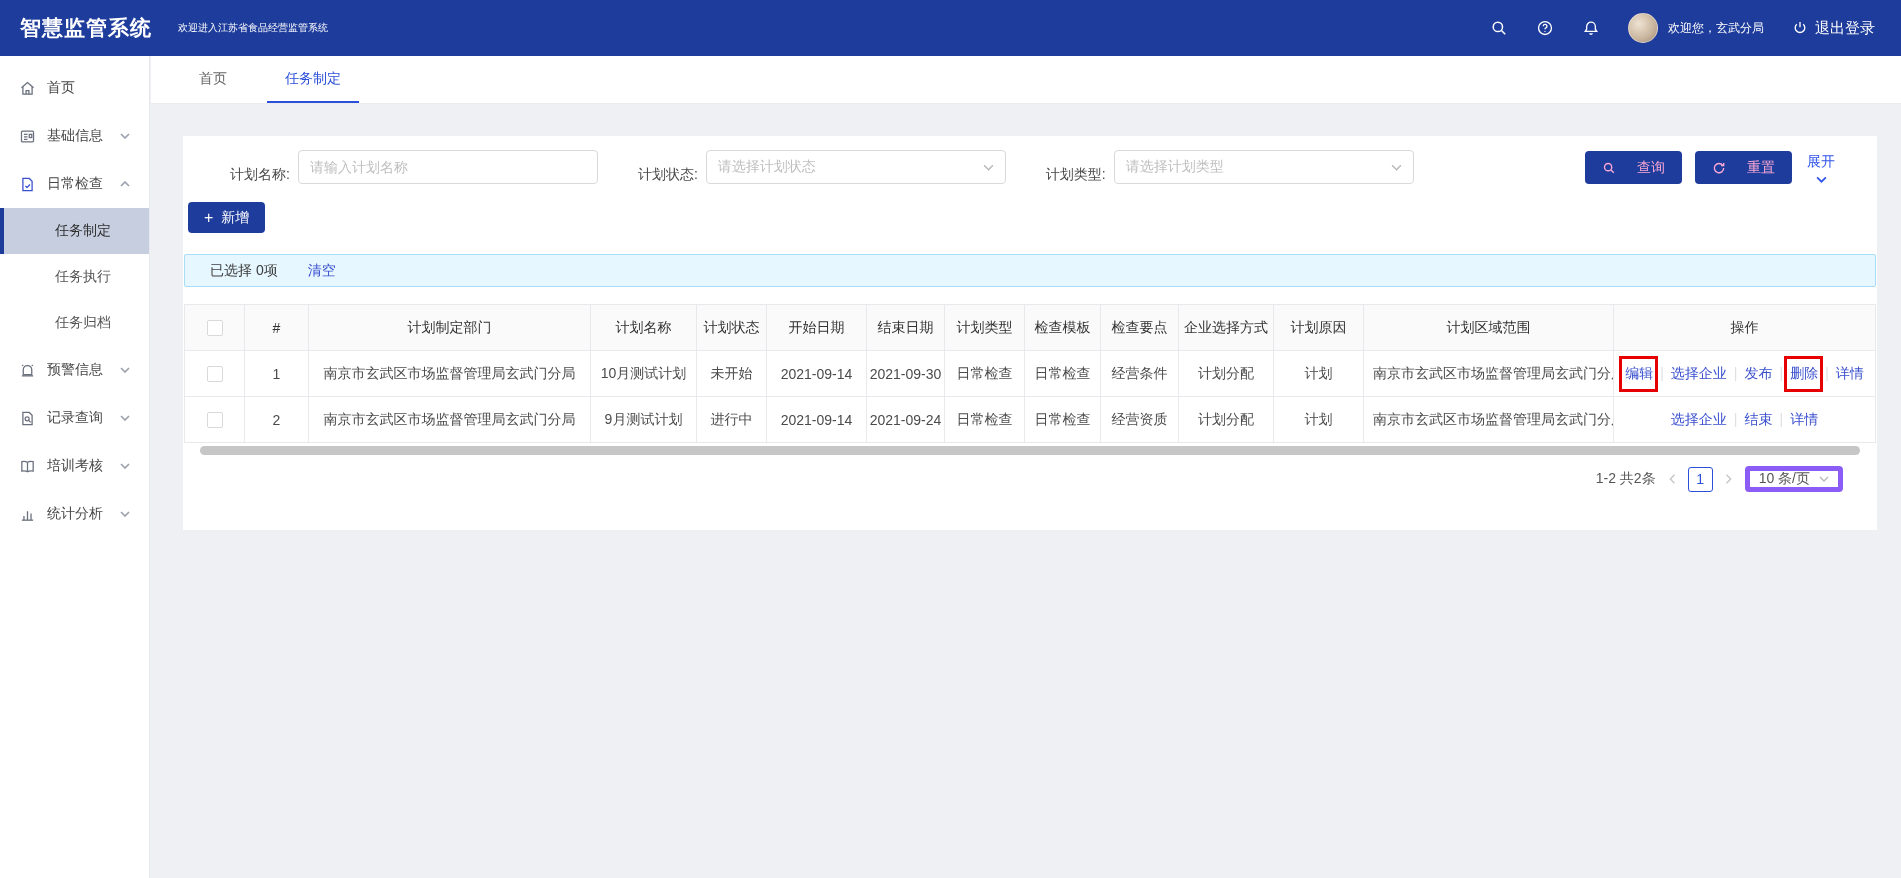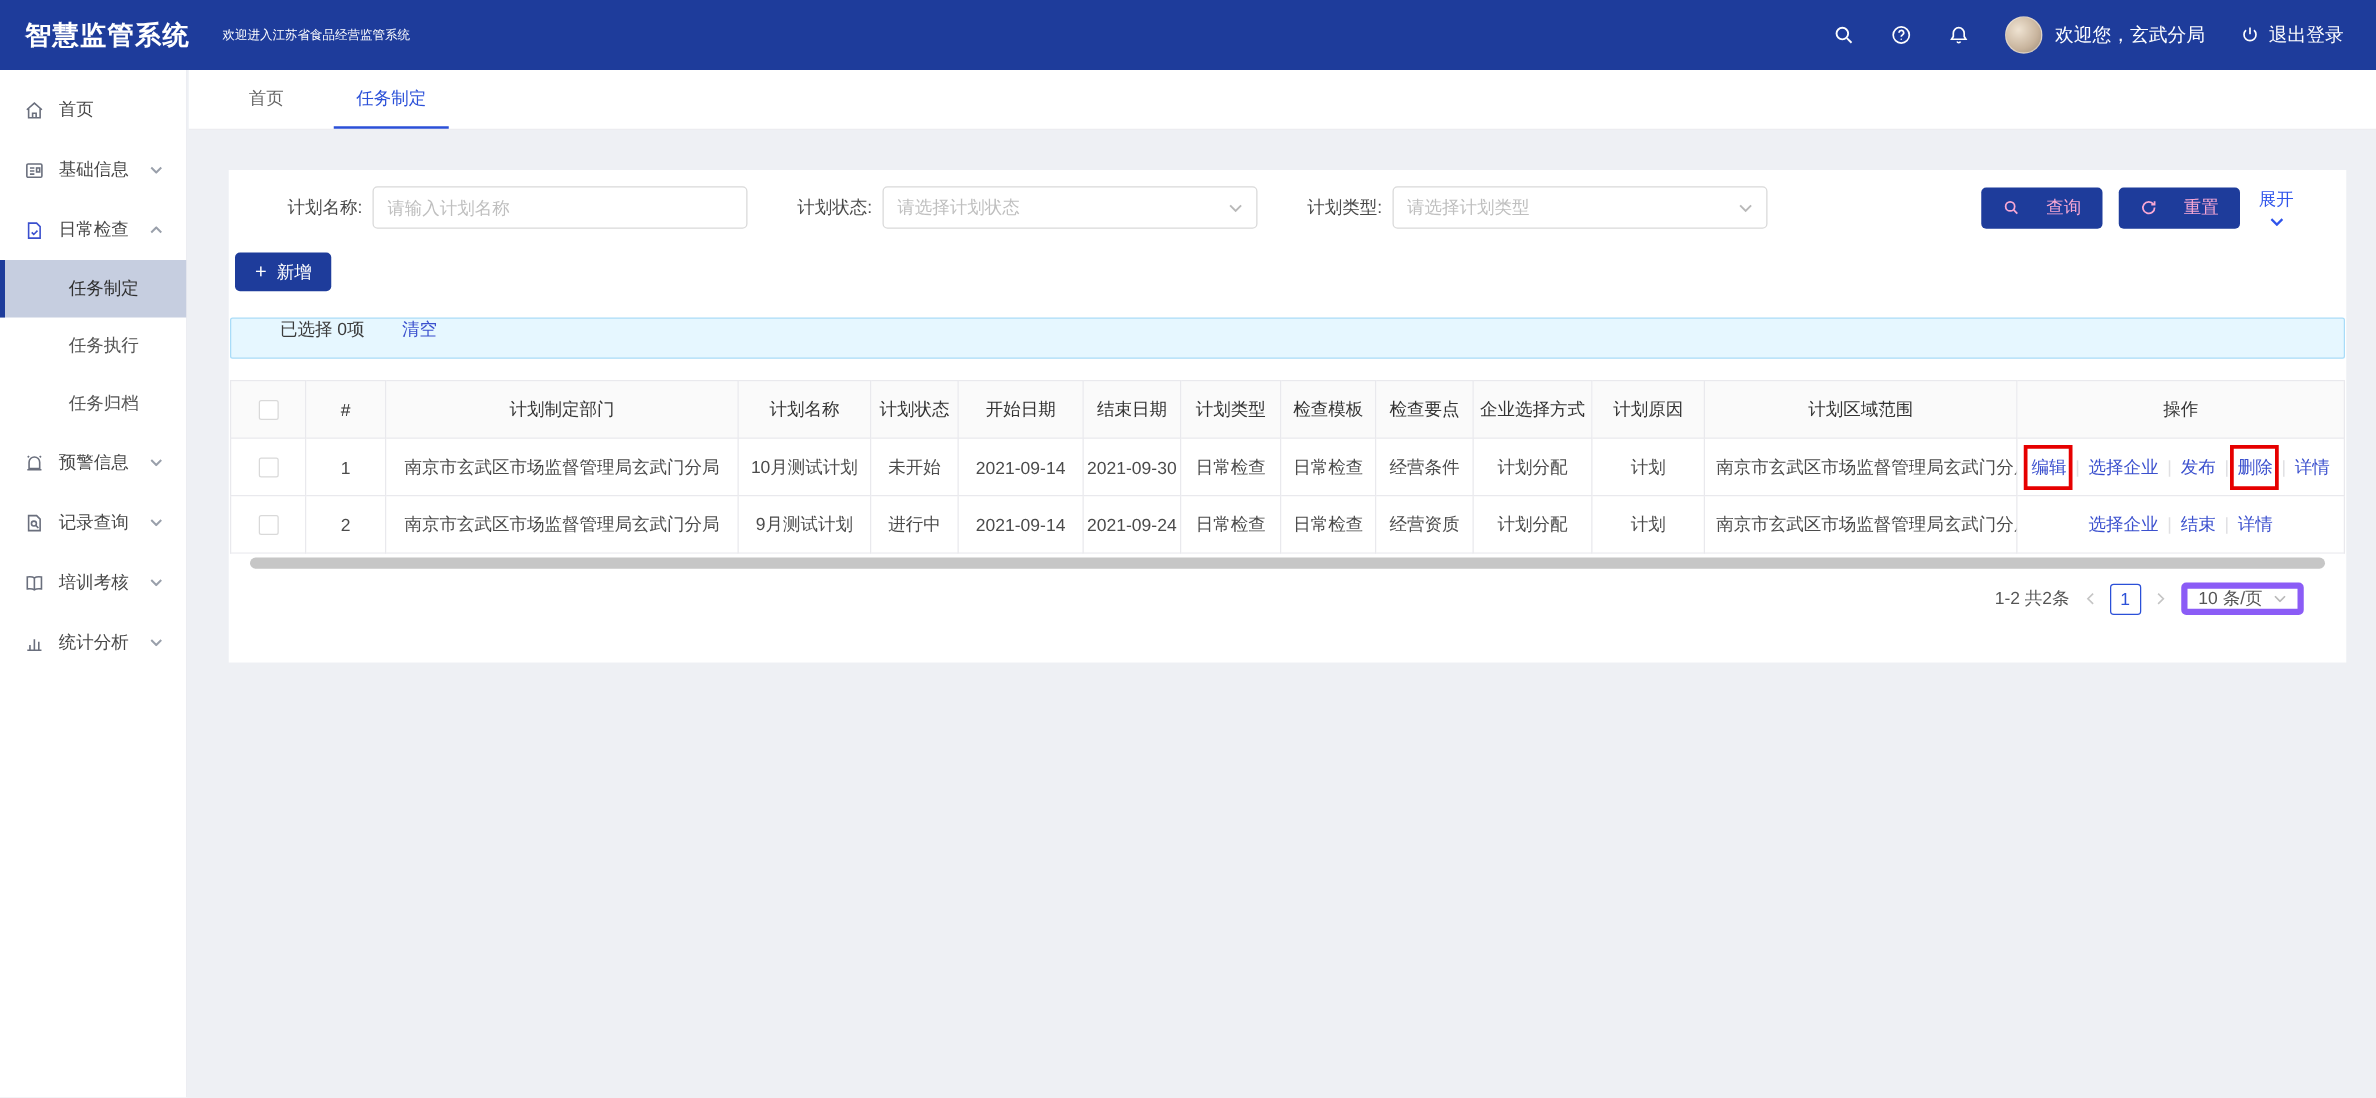--- a/index.html
+++ b/index.html
@@ -23,21 +23,21 @@
   .logo { font-size:21px; font-weight:bold; padding:0 26px 0 20px; letter-spacing:1px; }
   .welcome { font-size:10px; }
   .header-right { margin-left:auto; display:flex; align-items:center; gap:28px; padding-right:26px; }
   .hicon { width:18px; height:18px; color:#fff; cursor:pointer; }
   .avatar-wrap { display:flex; align-items:center; gap:10px; }
   .avatar {
     width:30px; height:30px; border-radius:50%;
     background:radial-gradient(circle at 35% 35%, #efe3d2, #c8b49d 60%, #9b8874);
     border:1px solid rgba(255,255,255,.4);
   }
-  .greeting { font-size:15px; }
+  .greeting { font-size:12px; }
   .logout { display:flex; align-items:center; gap:7px; font-size:15px; cursor:pointer; }
 
   
   .sidebar {
     position:absolute; top:56px; left:0; width:150px; height:822px;
     background:#fff; border-right:1px solid #e6e8ee; padding-top:8px;
   }
   .side-item {
     height:48px; display:flex; align-items:center;
     padding-left:19px; color:#474747; cursor:pointer;
@@ -68,21 +68,21 @@
 
   
   .card {
     position:absolute; top:136px; left:183px; width:1694px; height:394px;
     background:#fff;
   }
 
   
   .filter-row {
     position:absolute; top:12px; left:47px; right:42px; height:36px;
-    display:flex; align-items:center;
+    display:flex; align-items:flex-end;
   }
   .f-label { color:#4a4a4a; margin-right:8px; white-space:nowrap; }
   .f-input, .f-select {
     width:300px; height:34px; border:1px solid #d9d9d9; border-radius:4px;
     background:#fff; display:flex; align-items:center; padding:0 11px;
   }
   .f-input input {
     border:none; outline:none; width:100%; font-size:14px;
     font-family:"Liberation Sans", sans-serif; color:#333; background:transparent;
   }
@@ -108,21 +108,21 @@
     background:#1e3c9b; color:#fff; border:none; border-radius:4px;
     display:flex; align-items:center; gap:8px; font-size:14px; cursor:pointer;
     font-family:"Liberation Sans", sans-serif;
   }
   .plus-glyph { font-size:16px; line-height:1; }
 
   
   .sel-bar {
     position:absolute; top:118px; left:1px; right:1px; height:33px;
     background:#e6f7ff; border:1px solid #a9dcf8; border-radius:2px;
-    display:flex; align-items:flex-start; padding-left:39px; color:#3c3c3c;
+    display:flex; align-items:center; padding-left:25px; color:#3c3c3c;
   }
   .clear-link { color:#3b50ce; margin-left:30px; cursor:pointer; }
 
   
   .table-wrap { position:absolute; top:168px; left:1px; width:1692px; overflow:hidden; }
   table { border-collapse:collapse; table-layout:fixed; width:1691px; }
   th, td {
     border:1px solid #e9e9ed; height:46px; text-align:center;
     font-weight:normal; white-space:nowrap; overflow:hidden; font-size:14px;
   }

